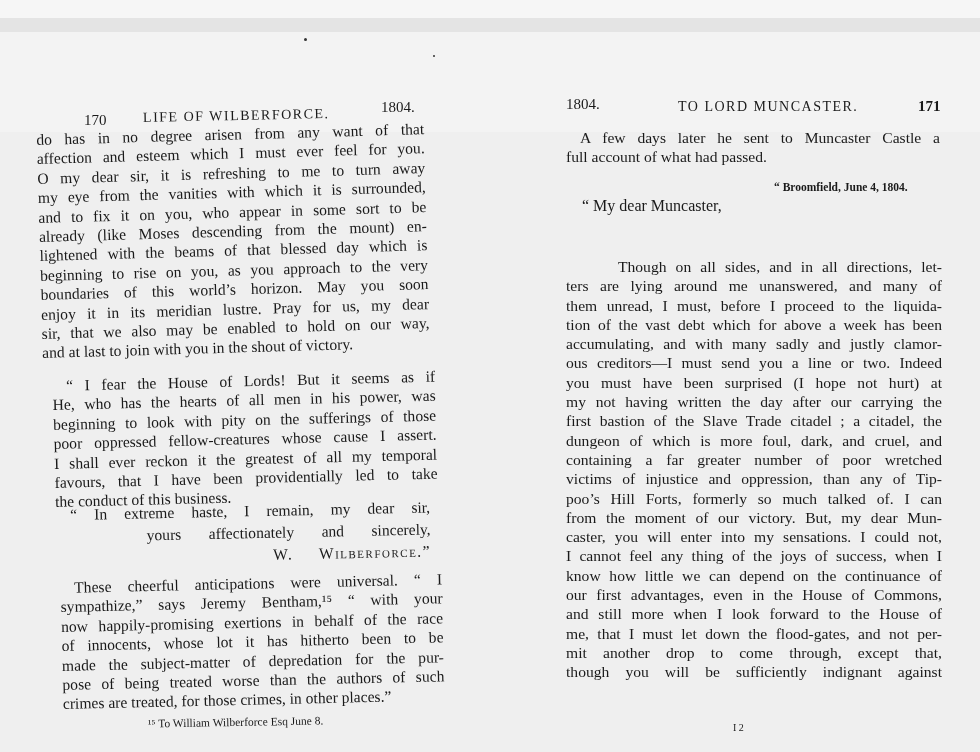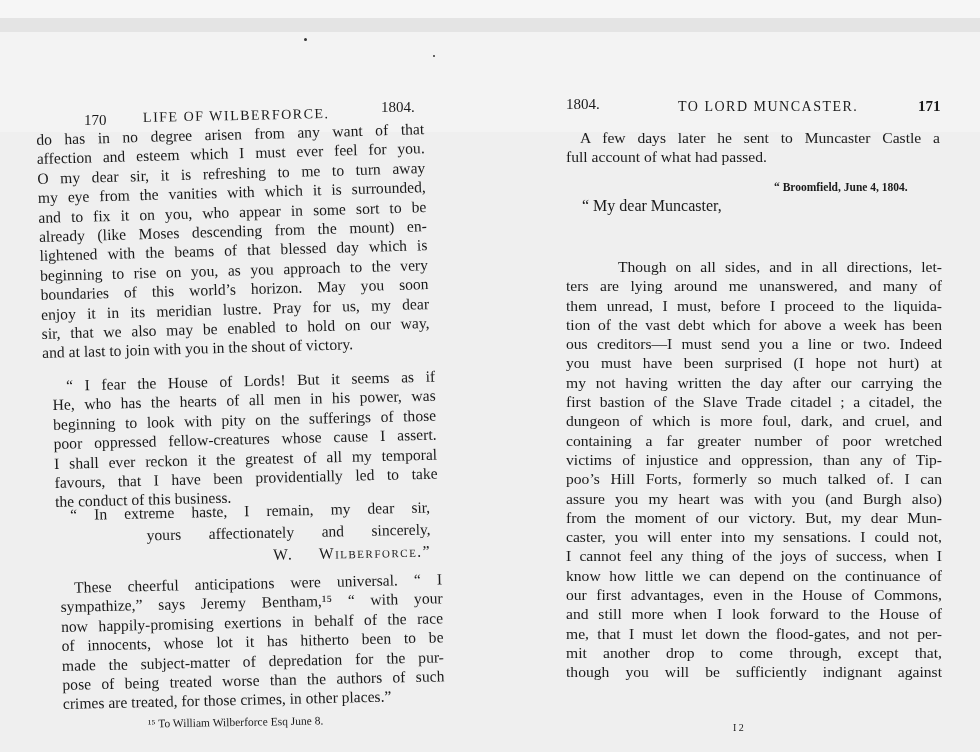--- a/index.html
+++ b/index.html
@@ -107,29 +107,29 @@
   </div>
 
   <span class="dateline" style="left:284px;top:177px;">“ Broomfield, June 4, 1804.</span>
   <span class="salutation" style="left:92px;top:193px;">“ My dear Muncaster,</span>
 
   <div class="lines" id="rp-letter">
     <span class="ln" style="padding-left:52px;">Though on all sides, and in all directions, let-</span>
     <span class="ln">ters are lying around me unanswered, and many of</span>
     <span class="ln">them unread, I must, before I proceed to the liquida-</span>
     <span class="ln">tion of the vast debt which for above a week has been</span>
+    <span class="ln">accumulating, and with many sadly and justly clamor-</span>
     <span class="ln">ous creditors—I must send you a line or two.  Indeed</span>
     <span class="ln">you must have been surprised (I hope not hurt) at</span>
     <span class="ln">my not having written the day after our carrying the</span>
     <span class="ln">first bastion of the Slave Trade citadel ; a citadel, the</span>
     <span class="ln">dungeon of which is more foul, dark, and cruel, and</span>
     <span class="ln">containing a far greater number of poor wretched</span>
     <span class="ln">victims of injustice and oppression, than any of Tip-</span>
     <span class="ln">poo’s Hill Forts, formerly so much talked of.  I can</span>
-    <span class="ln">assure you my heart was with you (and Burgh also)</span>
     <span class="ln">from the moment of our victory.  But, my dear Mun-</span>
     <span class="ln">caster, you will enter into my sensations.  I could not,</span>
     <span class="ln">I cannot feel any thing of the joys of success, when I</span>
     <span class="ln">know how little we can depend on the continuance of</span>
     <span class="ln">our first advantages, even in the House of Commons,</span>
     <span class="ln">and still more when I look forward to the House of</span>
     <span class="ln">me, that I must let down the flood-gates, and not per-</span>
     <span class="ln">mit another drop to come through, except that,</span>
     <span class="ln">though you will be sufficiently indignant against</span>
   </div>

